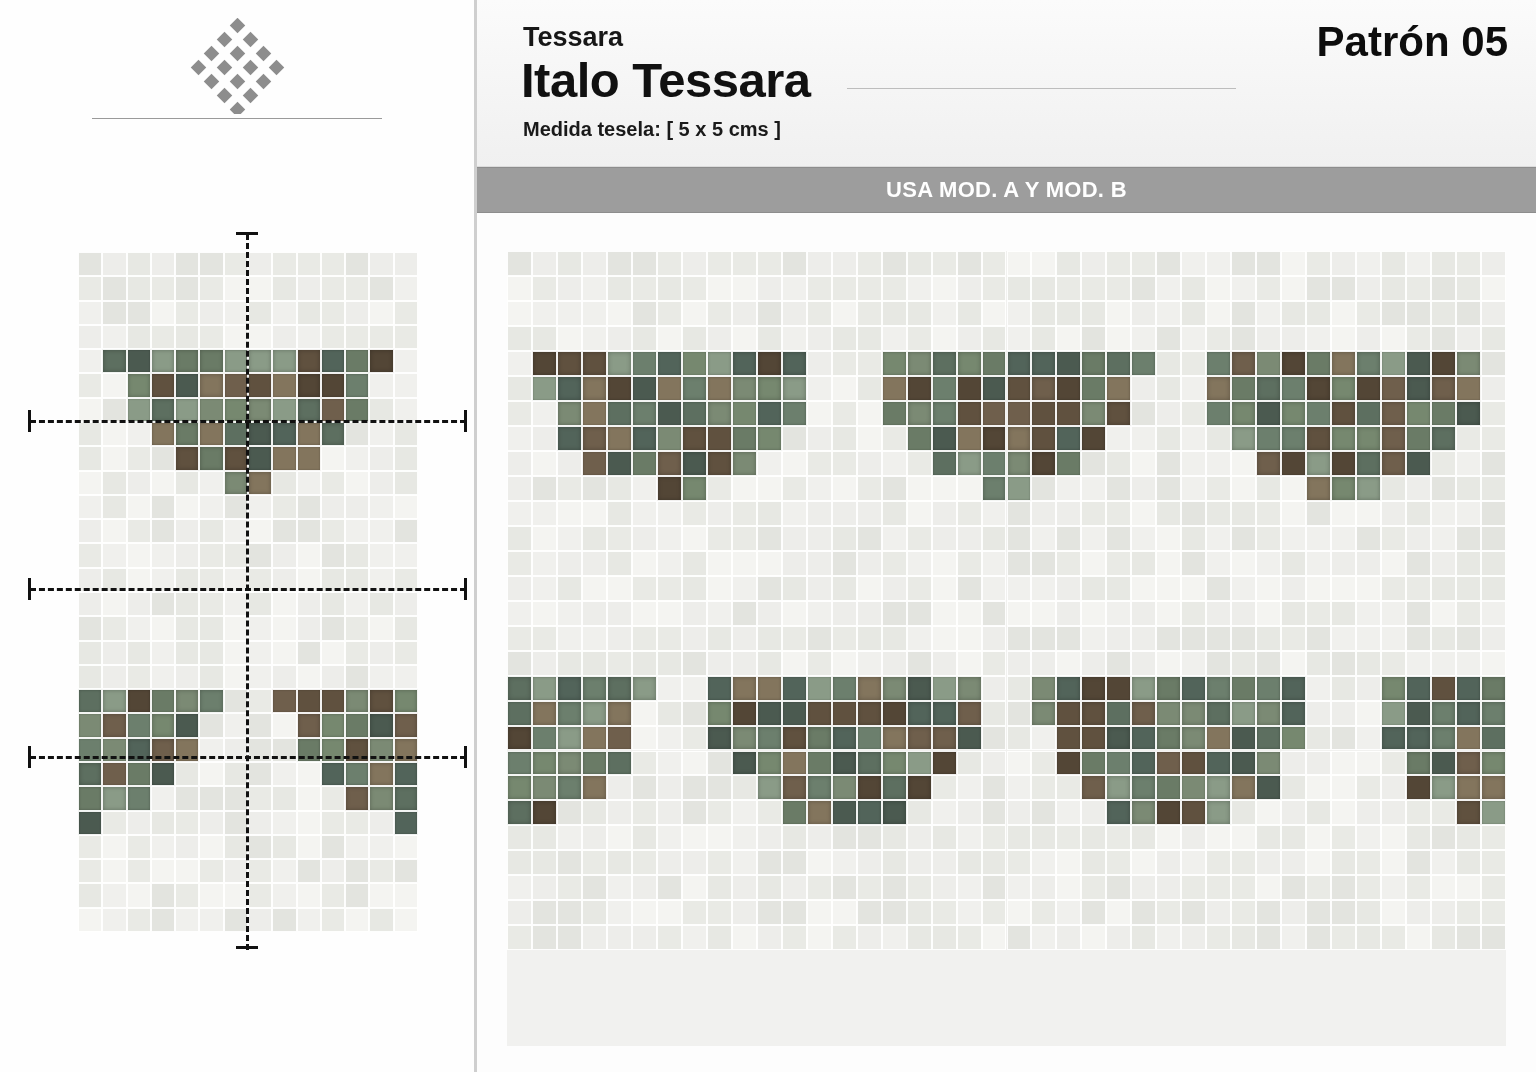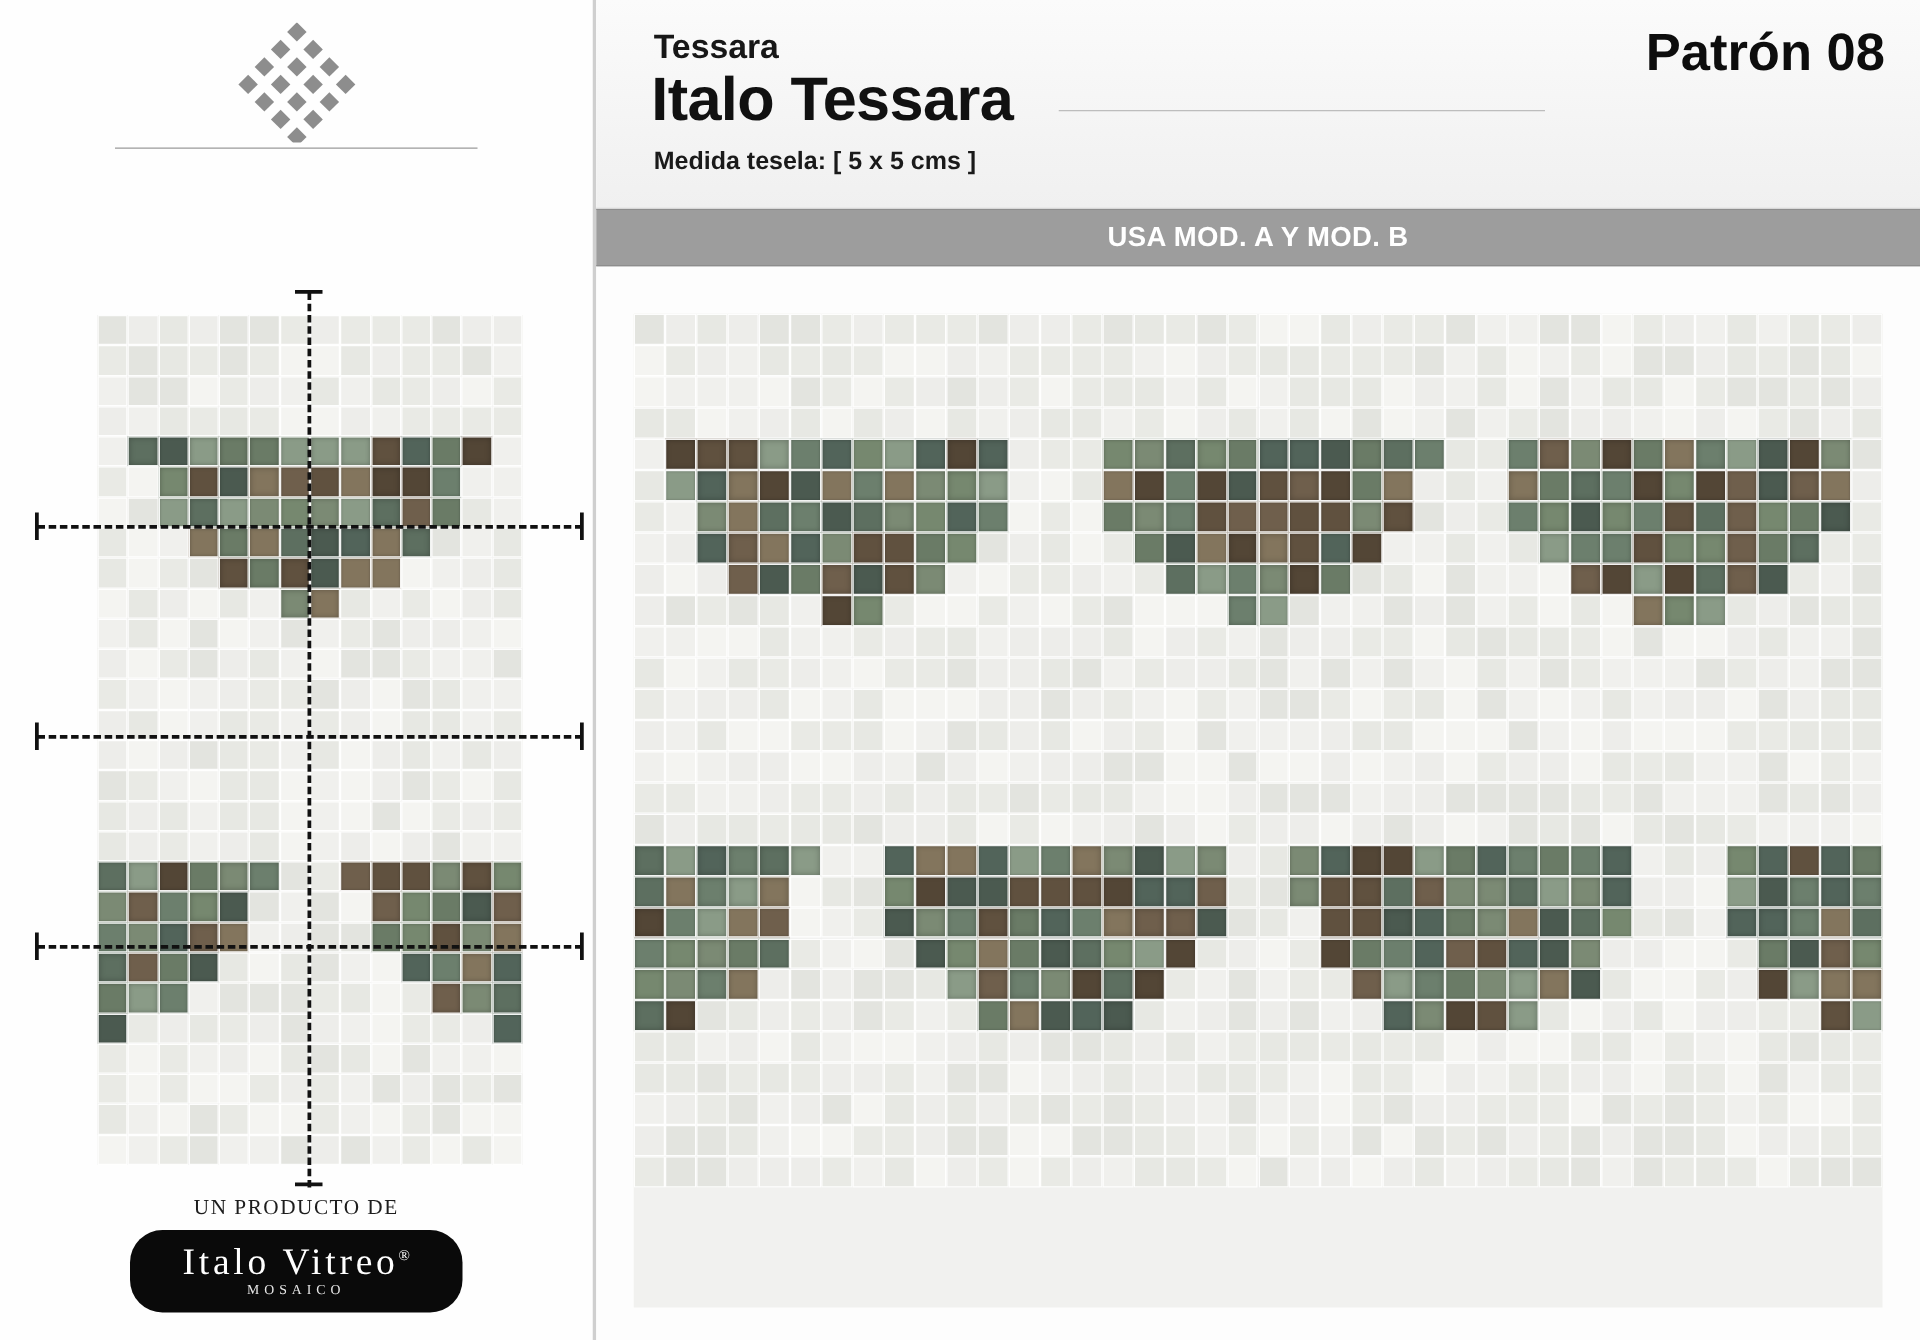--- a/index.html
+++ b/index.html
@@ -705,39 +705,32 @@
       <div class="tick" style="left:158px; top:-20px; width:22px; height:3px;"></div>
       <div class="tick" style="left:158px; top:694px; width:22px; height:3px;"></div>
       <div class="tick" style="left:-50px; top:158px; width:3px; height:22px;"></div>
       <div class="tick" style="left:386px; top:158px; width:3px; height:22px;"></div>
       <div class="tick" style="left:-50px; top:326px; width:3px; height:22px;"></div>
       <div class="tick" style="left:386px; top:326px; width:3px; height:22px;"></div>
       <div class="tick" style="left:-50px; top:494px; width:3px; height:22px;"></div>
       <div class="tick" style="left:386px; top:494px; width:3px; height:22px;"></div>
     </div>
 
-    <div class="produced-by">
-      <div class="produced-label">UN PRODUCTO DE</div>
-      <div class="italo-badge">
-        <div class="italo-name"><span>Italo Vitreo</span><span class="italo-reg">®</span></div>
-        <div class="italo-sub">MOSAICO</div>
-      </div>
-    </div>
   </div>
 
   <div class="divider"></div>
 
   <div class="right-col">
 
     <div class="header">
       <div class="hdr-small">Tessara</div>
       <div class="hdr-title">Italo Tessara</div>
       <div class="hdr-measure">Medida tesela: [ 5 x 5 cms ]</div>
       <div class="hdr-rule"></div>
-      <div class="hdr-patron">Patrón 08</div>
+      <div class="hdr-patron">Patrón 05</div>
     </div>
 
     <div class="mod-band">
       <span>USA MOD. A Y MOD. B</span>
     </div>
 
     <div class="pattern-stage">
       <div class="pattern-frame">
         <div class="tilegrid" id="pattern-grid">
             <div class="cell" style="left: 0px; top: 0px; width: 24.975px; height: 24.975px; background: rgb(227, 228, 223);"></div>

